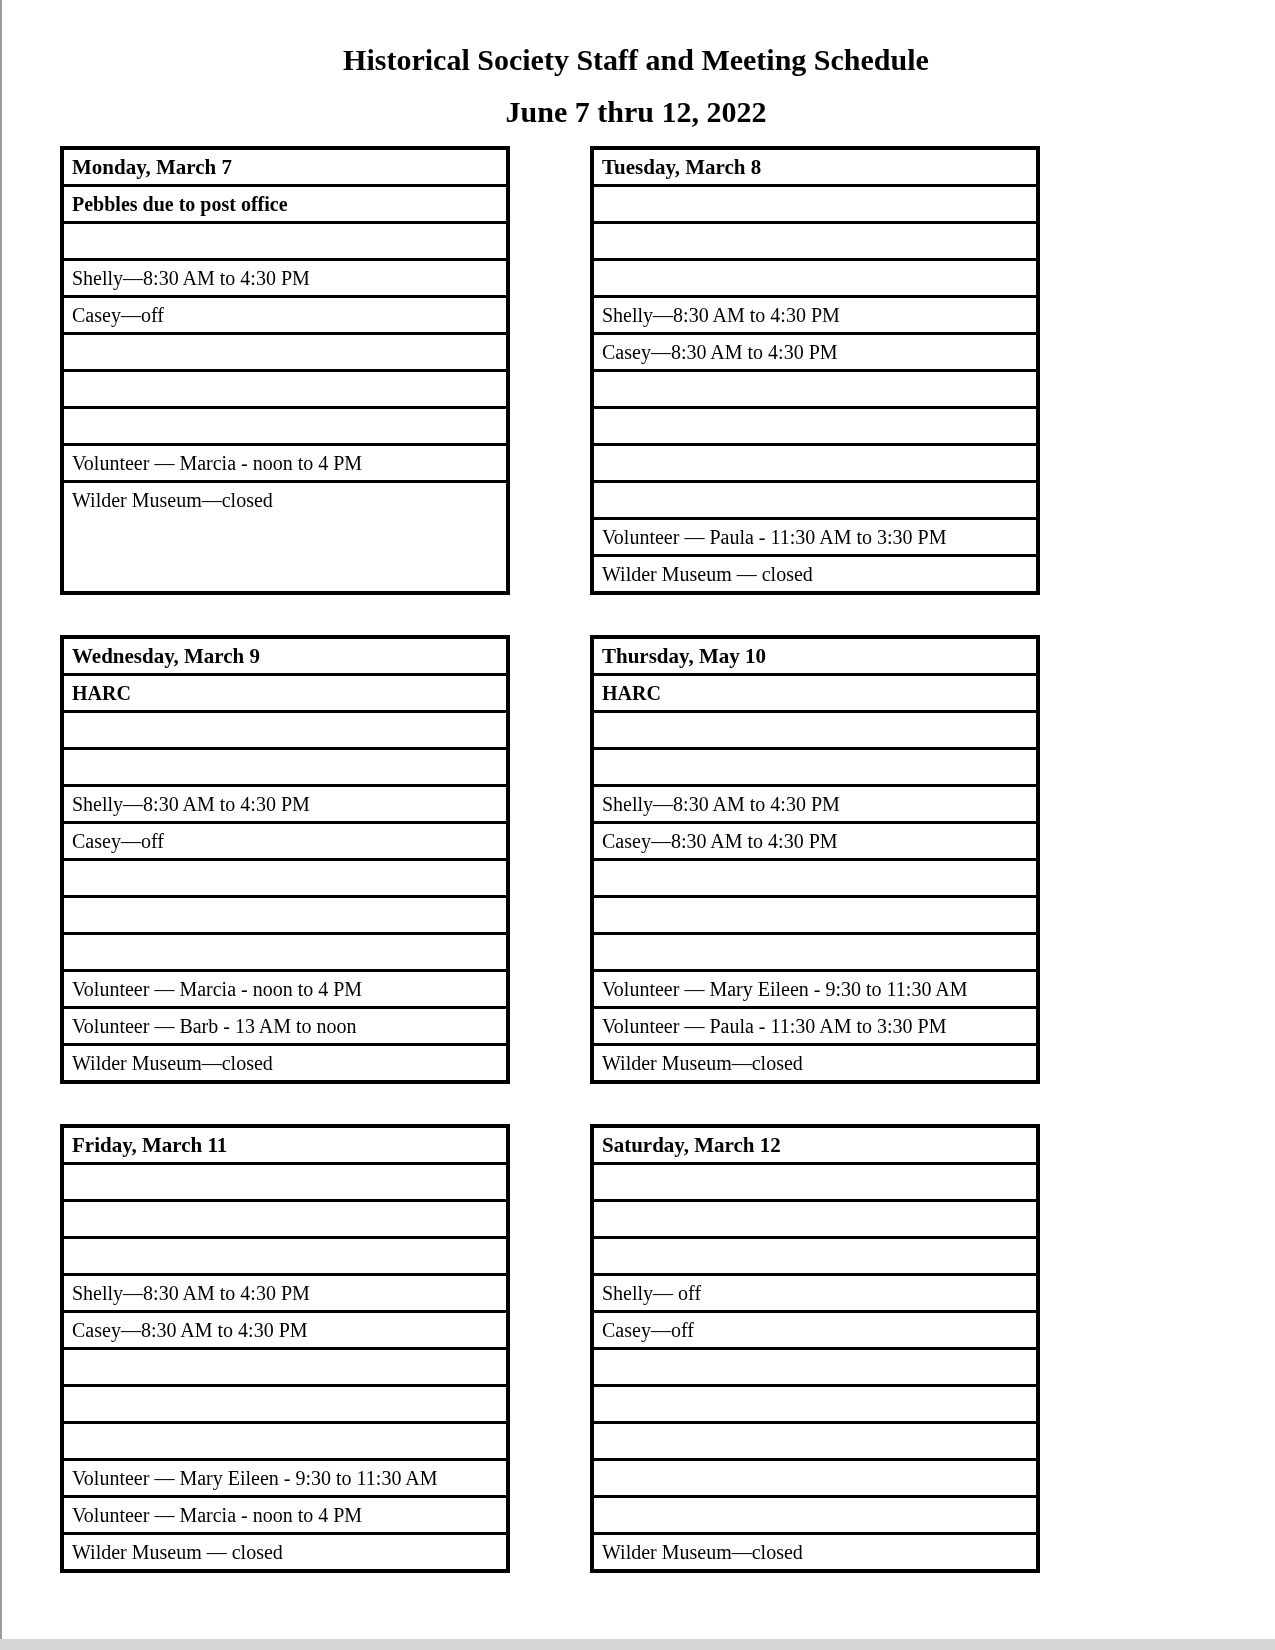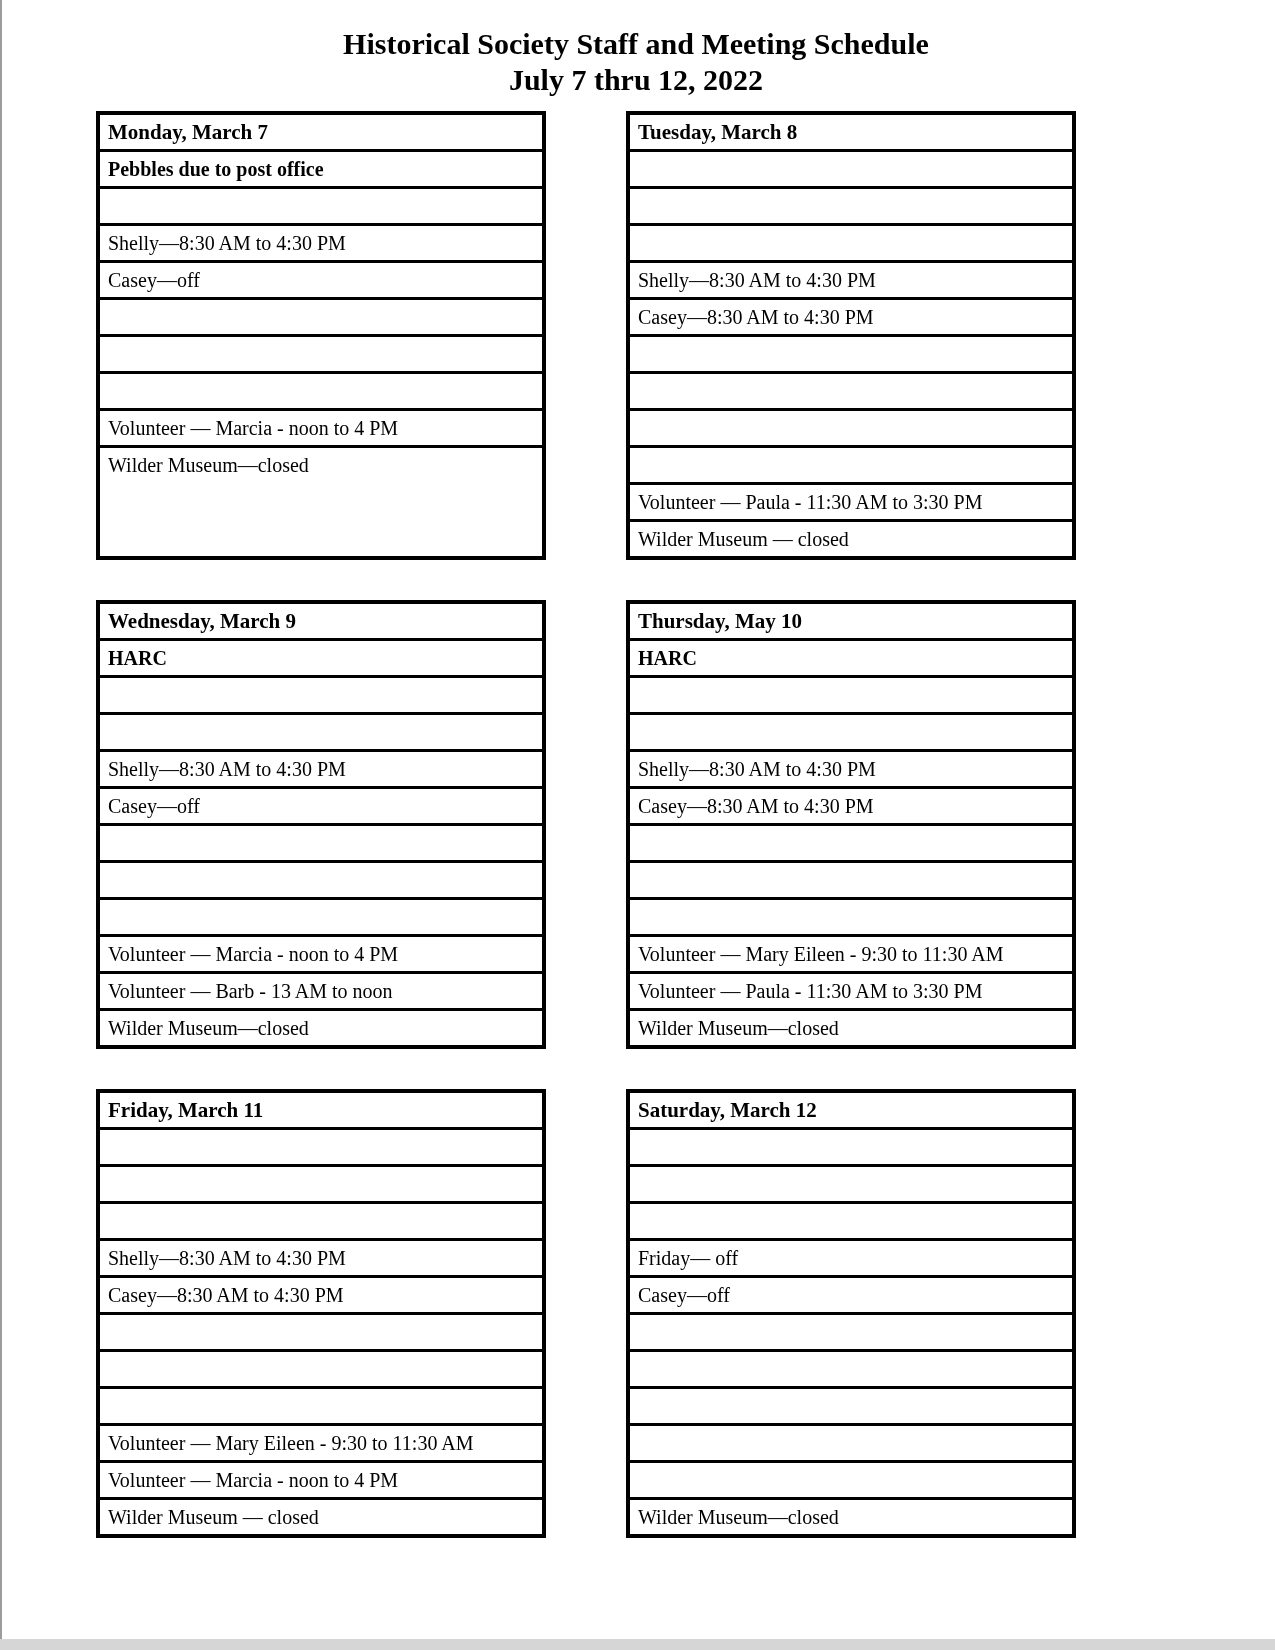--- a/index.html
+++ b/index.html
@@ -22,27 +22,27 @@
     width: 1275px; height: 11px;
     background: #d6d6d6;
   }
   .titles {
     margin-left: 148px;
     width: 976px;
     padding-top: 26px;
     text-align: center;
   }
   .titles h1, .titles h2 {
-    margin: 0;
+    margin: 16px;
     font-size: 30px;
     font-weight: bold;
     line-height: 1.2;
   }
   .grid {
-    margin-left: 96px;
+    margin-left: 60px;
     margin-top: 13px;
     display: grid;
     grid-template-columns: 450px 450px;
     column-gap: 80px;
     row-gap: 40px;
   }
   .day-box {
     border: 4px solid #000;
     background: #fff;
     box-sizing: border-box;
@@ -69,21 +69,21 @@
 </style>
 </head>
 <body>
 
 <div class="scan-edge-left"></div>
 <div class="scan-edge-bottom"></div>
 
 <div class="page">
   <header class="titles">
     <h1>Historical Society Staff and Meeting Schedule</h1>
-    <h2>July 7 thru 12, 2022</h2>
+    <h2>June 7 thru 12, 2022</h2>
   </header>
 
   <main class="grid">
     <section class="day-box">
       <div class="day-header">
         <span>Monday, March 7</span>
       </div>
       <div>
           <div class="day-row bold">
     <span>Pebbles due to post office</span>
@@ -287,21 +287,21 @@
           <div class="day-row">
     <span></span>
   </div>
           <div class="day-row">
     <span></span>
   </div>
           <div class="day-row">
     <span></span>
   </div>
           <div class="day-row">
-    <span>Friday— off</span>
+    <span>Shelly— off</span>
   </div>
           <div class="day-row">
     <span>Casey—off</span>
   </div>
           <div class="day-row">
     <span></span>
   </div>
           <div class="day-row">
     <span></span>
   </div>

